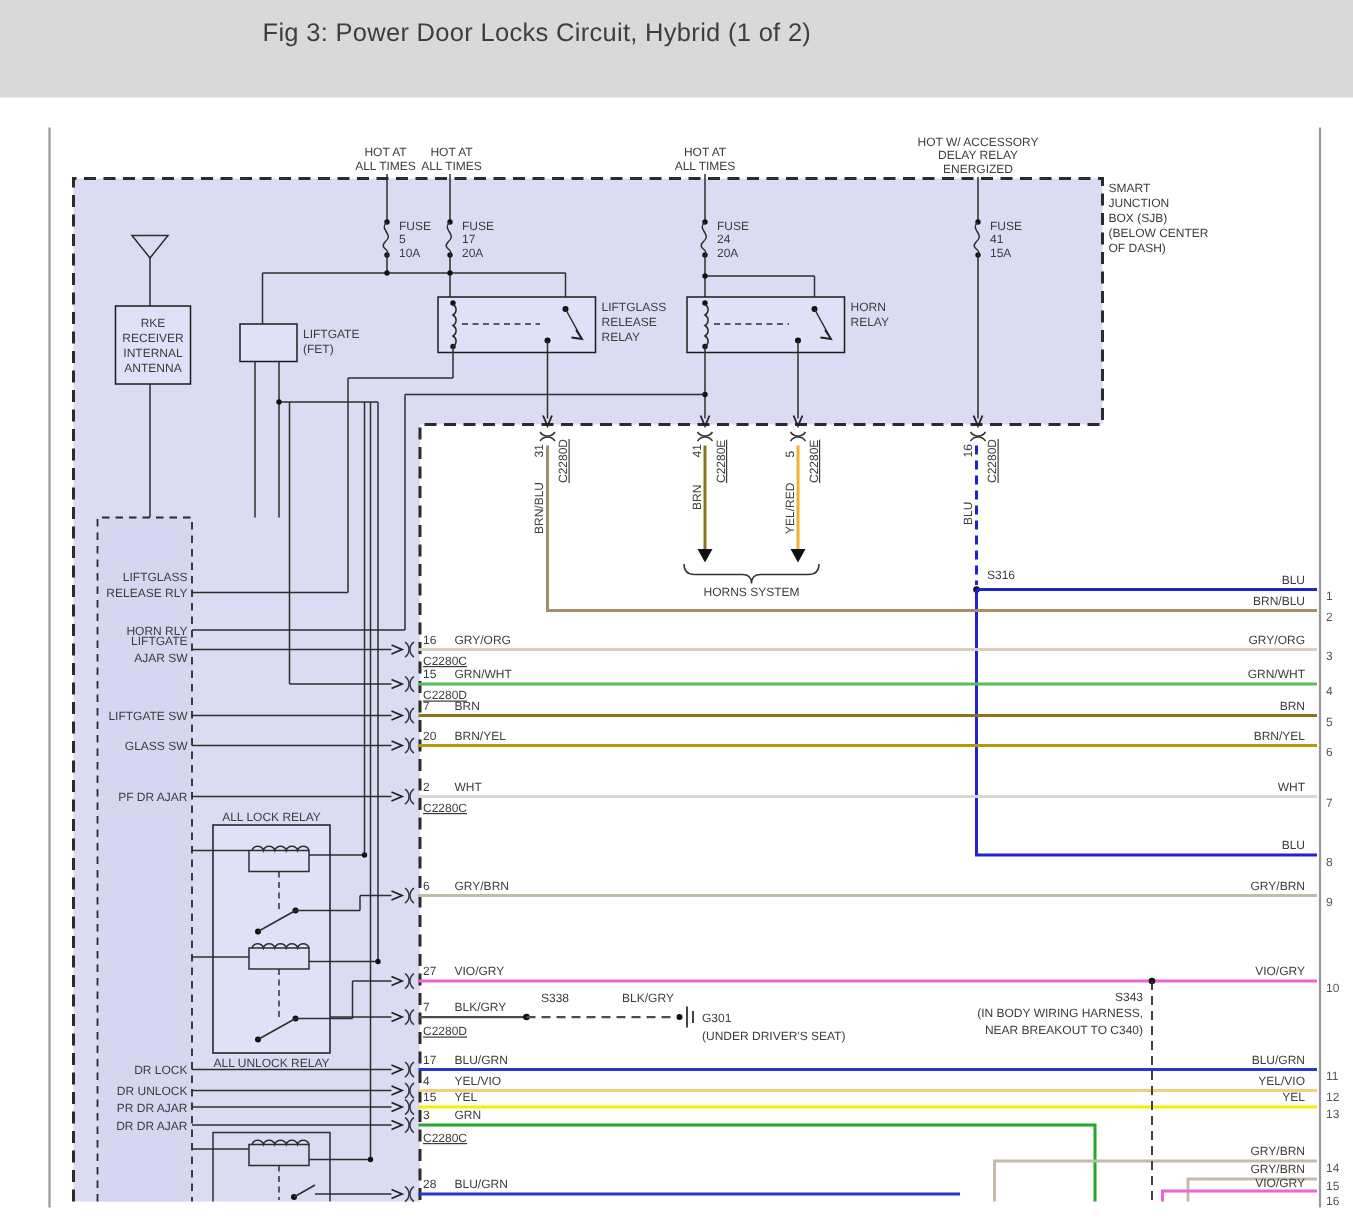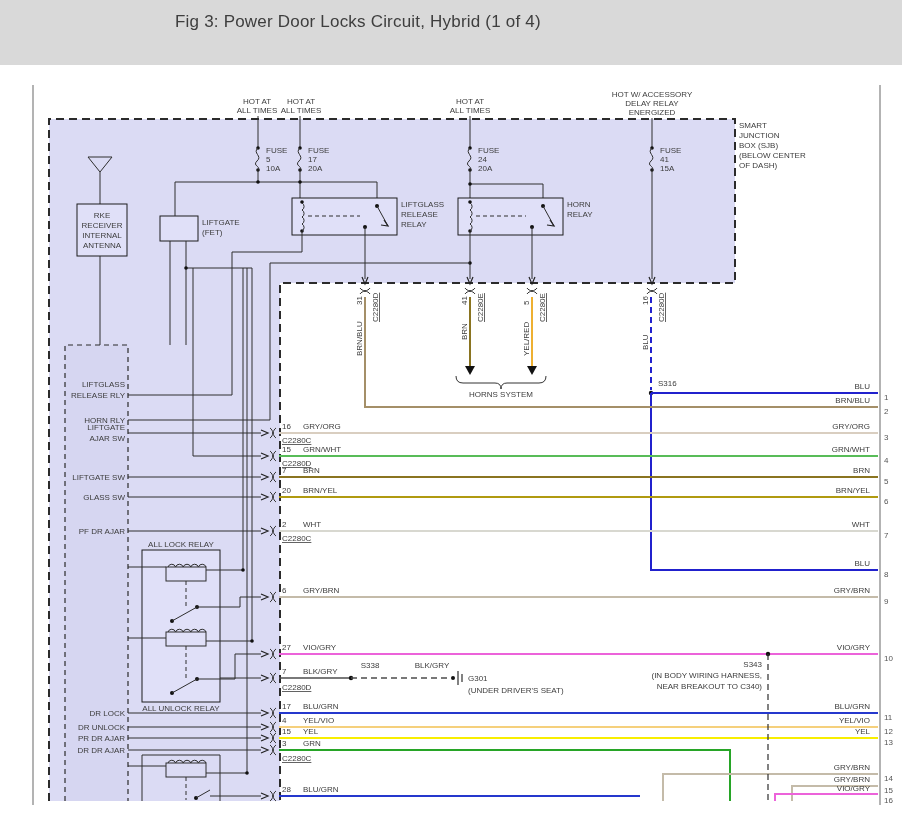--- a/index.html
+++ b/index.html
@@ -23,21 +23,21 @@
   .mod-border{fill:none;stroke:#2b2b2b;stroke-width:1.2;stroke-dasharray:5,4}
   .rdash{stroke:#2e2e2e;stroke-width:1;fill:none;stroke-dasharray:4,3}
   .blkdash{stroke-dasharray:6,4}
   .arr{stroke:#222;stroke-width:1.2;fill:none}
   .brk{stroke:#333;stroke-width:1;fill:none}
 </style>
 </head>
 <body>
 
 <div class="header">
-  <span>Fig 3: Power Door Locks Circuit, Hybrid (1 of 4)</span>
+  <span>Fig 3: Power Door Locks Circuit, Hybrid (1 of 2)</span>
 </div>
 
 <svg width="902" height="755" viewBox="0 65 902 755">
 
   <line x1="33" y1="85" x2="33" y2="805" class="frame"></line>
   <line x1="880" y1="85" x2="880" y2="805" class="frame"></line>
 
   <path d="M49,119 L735,119 L735,283 L280,283 L280,801 L49,801 Z" fill="#dbdbf4"></path>
   <path d="M49,801 L49,119 L735,119 L735,283 L280,283 L280,801" class="sjb-border"></path>
 

